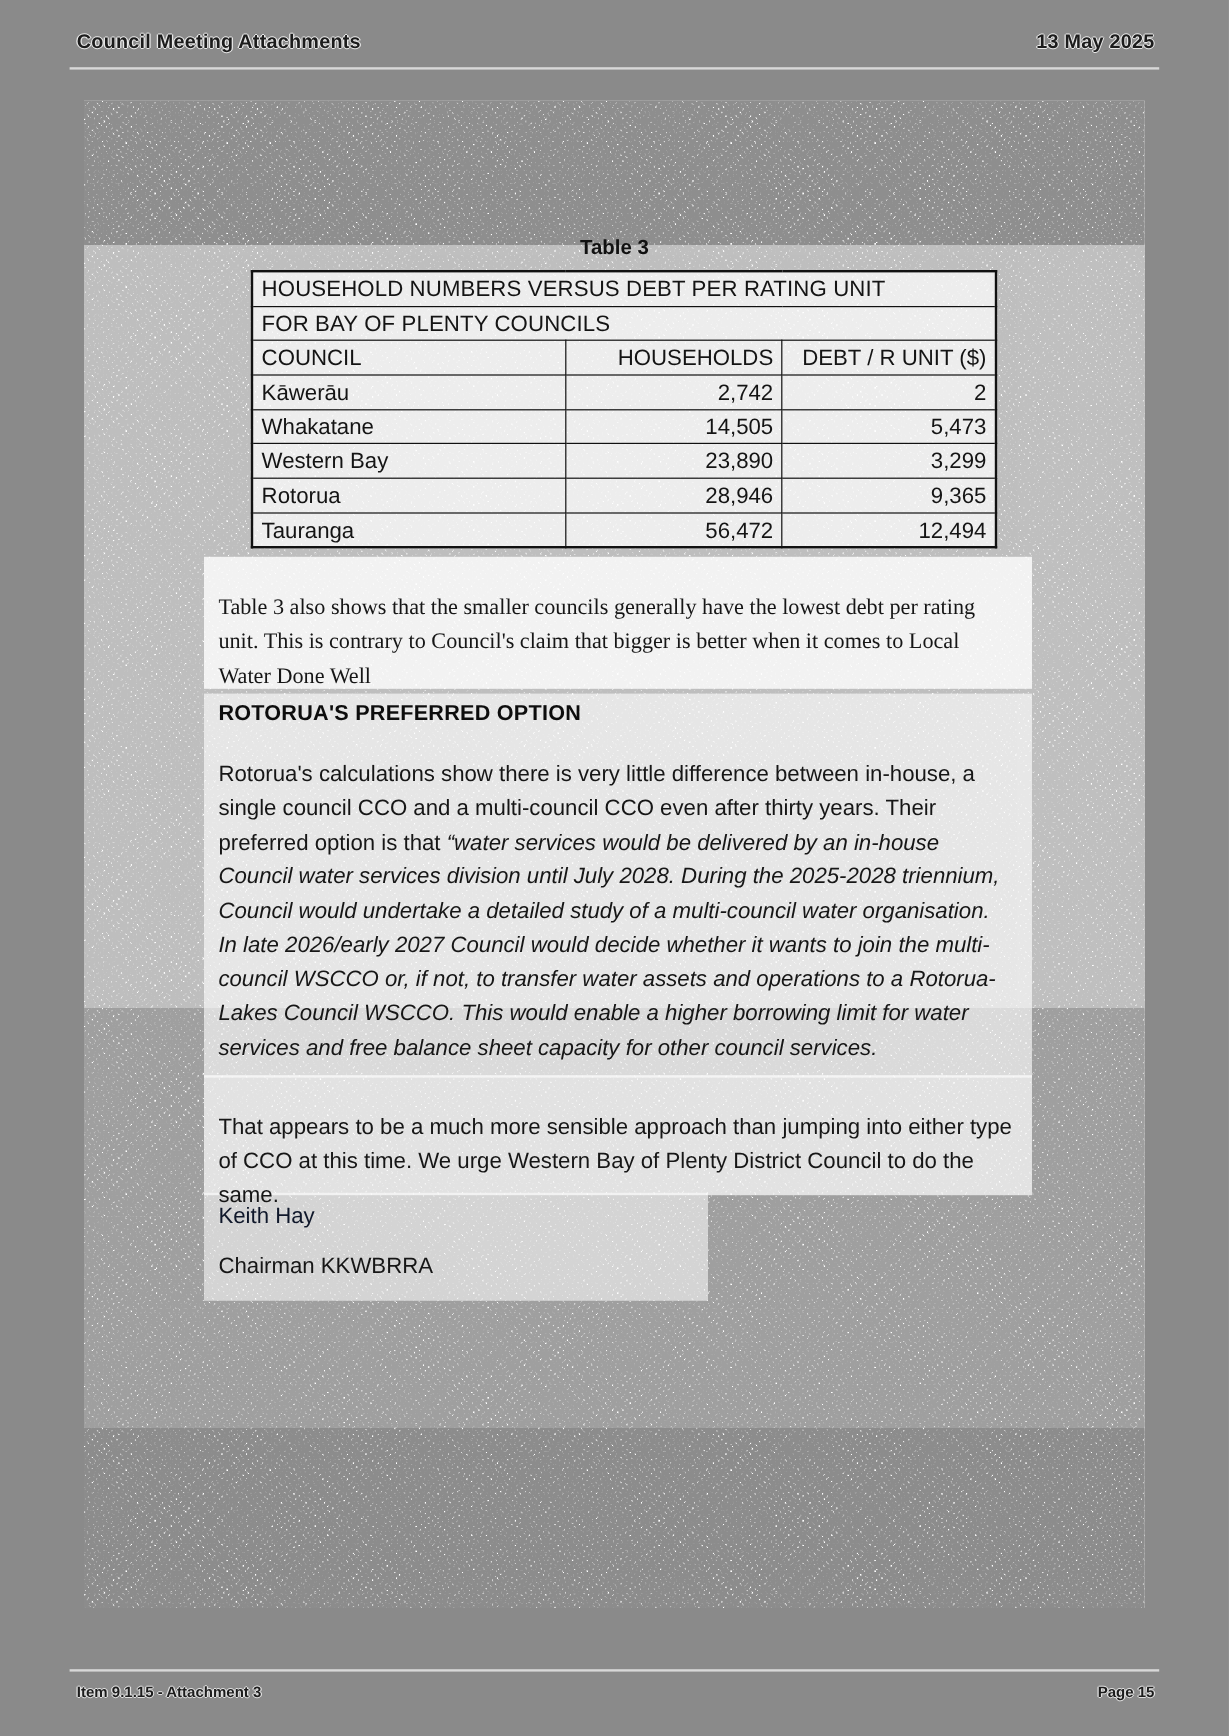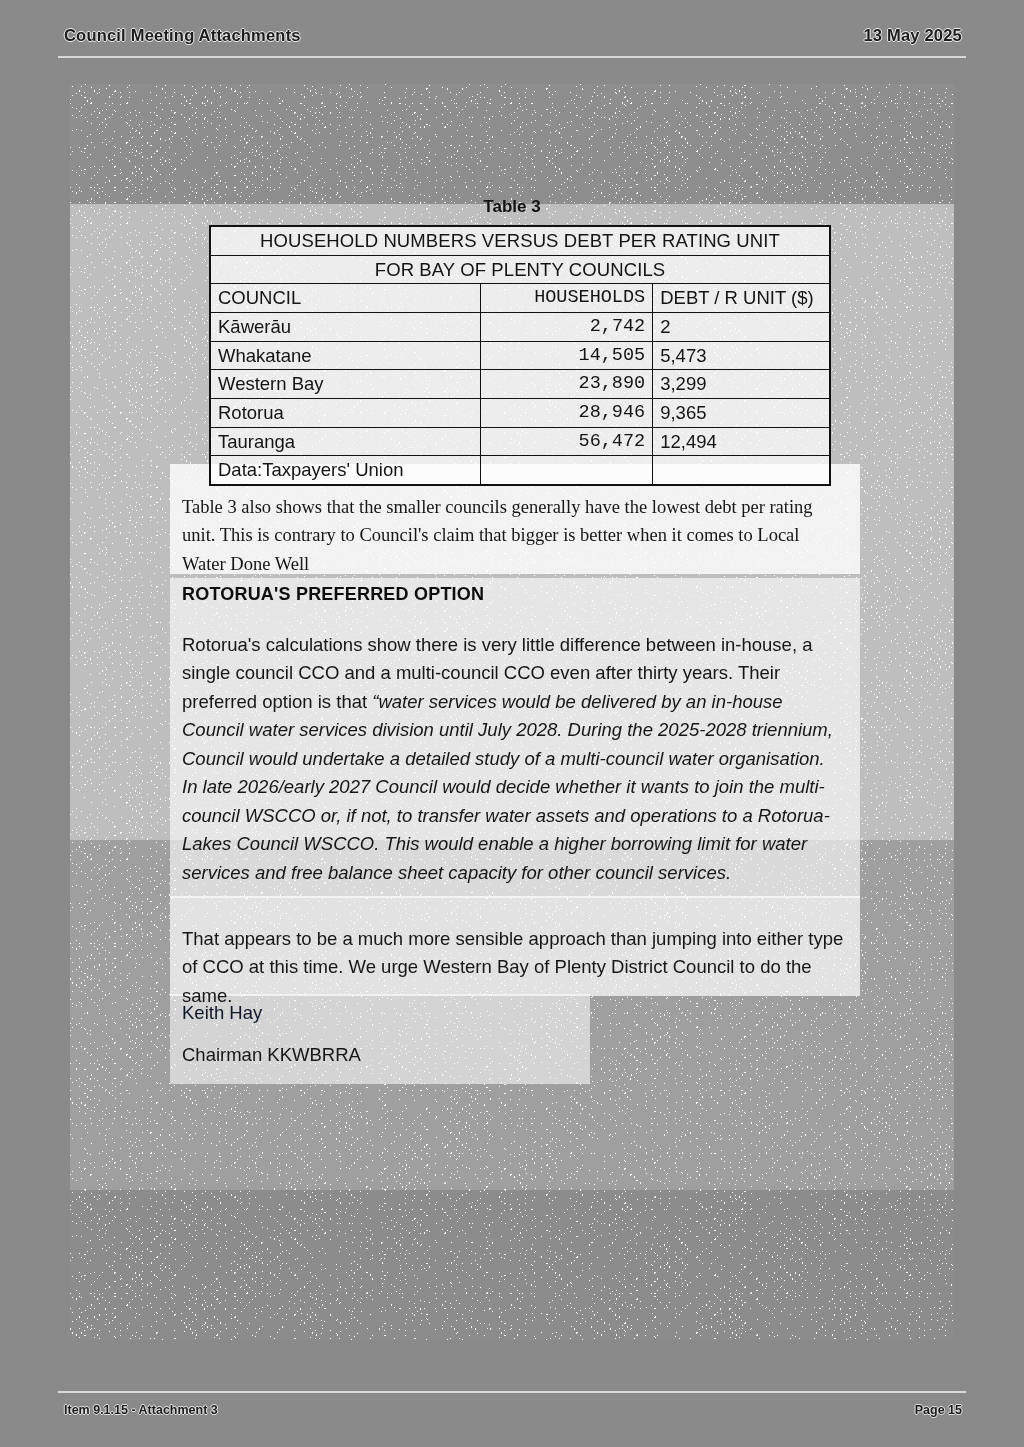--- a/index.html
+++ b/index.html
@@ -147,28 +147,27 @@
   .tbl td, .tbl th {
     border: 1.5px solid #111;
     padding: 2px 7px;
     font-size: 18.5px;
     font-weight: normal;
     color: #141414;
     line-height: 1.28;
     white-space: nowrap;
   }
   .tbl .t-title {
-    text-align: center;
     font-size: 18.5px;
     letter-spacing: .1px;
   }
   .tbl .t-colhead { text-align: left; }
   .tbl .c-name { width: 282px; text-align: left; }
-  .tbl .c-hh   { width: 175px; text-align: right; font-family: Liberation Mono, monospace; }
-  .tbl .c-debt { width: 165px; }
+  .tbl .c-hh   { width: 175px; text-align: right; }
+  .tbl .c-debt { width: 165px; text-align: right; }
   .tbl .src td { font-size: 18.5px; }
 
   
   .para {
     position: absolute;
     left: 112px;
     width: 662px;
     font-size: 18.5px;
     line-height: 28.5px;
     color: #161616;
@@ -248,25 +247,20 @@
           <td class="c-name">Rotorua</td>
           <td class="c-hh">28,946</td>
           <td class="c-debt">9,365</td>
         </tr>
         <tr>
           <td class="c-name">Tauranga</td>
           <td class="c-hh">56,472</td>
           <td class="c-debt">12,494</td>
         </tr>
 
-        <tr class="src">
-          <td class="c-name">Data:Taxpayers' Union</td>
-          <td class="c-hh">&nbsp;</td>
-          <td class="c-debt">&nbsp;</td>
-        </tr>
       </tbody>
     </table>
 
     <p class="para p1">Table 3 also shows that the smaller councils generally have the lowest debt per rating unit. This is contrary to Council's claim that bigger is better when it comes to Local Water Done Well</p>
 
     <div class="heading">ROTORUA'S PREFERRED OPTION</div>
 
     <p class="para p2"><span>Rotorua's calculations show there is very little difference between in-house, a single council CCO and a multi-council CCO even after thirty years. Their preferred option is that </span><span class="quoted">“water services would be delivered by an in-house Council water services division until July 2028. During the 2025-2028 triennium, Council would undertake a detailed study of a multi-council water organisation. In late 2026/early 2027 Council would decide whether it wants to join the multi-council WSCCO or, if not, to transfer water assets and operations to a Rotorua-Lakes Council WSCCO. This would enable a higher borrowing limit for water services and free balance sheet capacity for other council services.</span></p>
 
     <p class="para p3">That appears to be a much more sensible approach than jumping into either type of CCO at this time. We urge Western Bay of Plenty District Council to do the same.</p>

